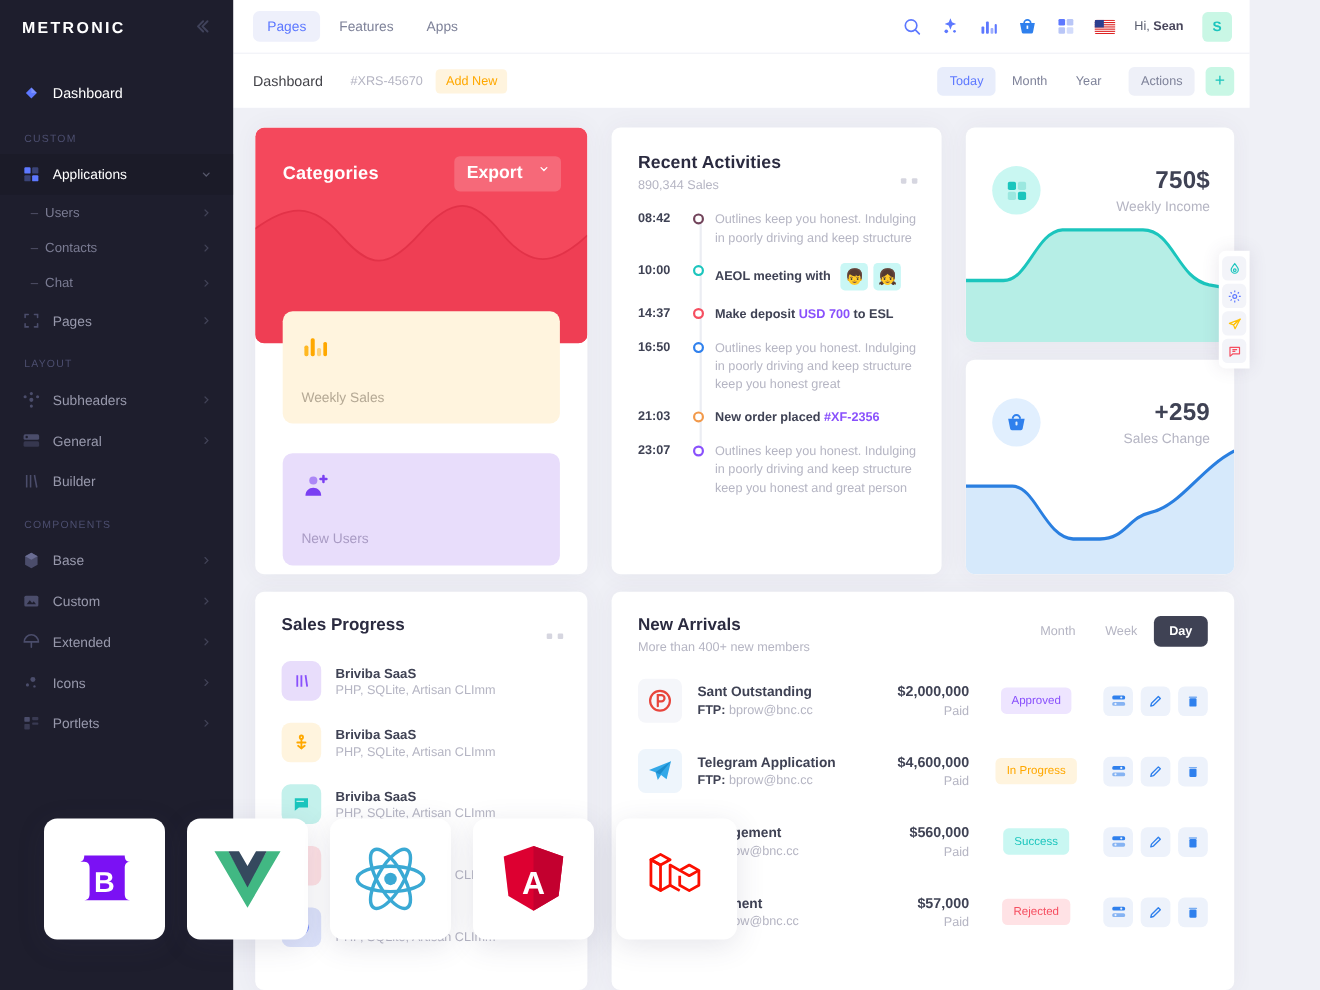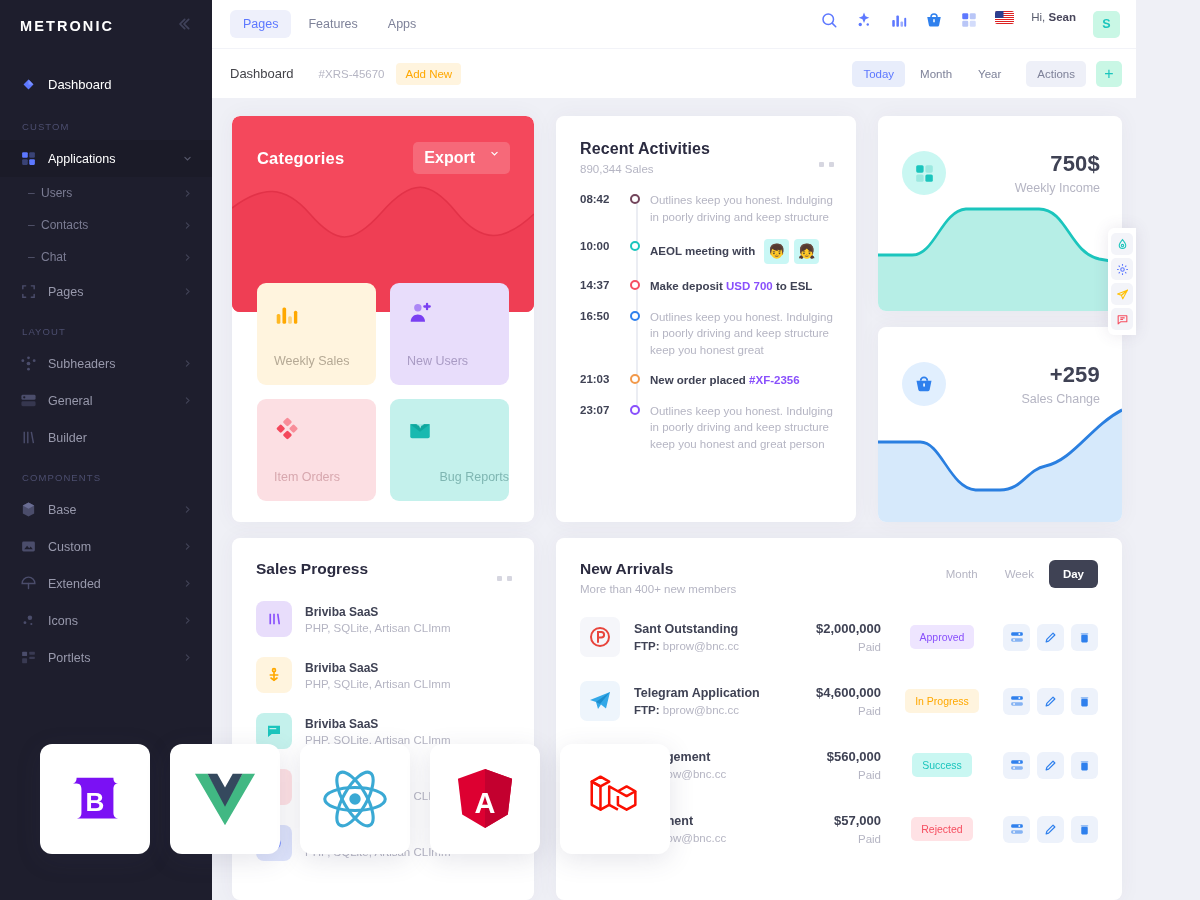--- a/index.html
+++ b/index.html
@@ -55,21 +55,21 @@
     height: 48px; background: #fff; display: flex; align-items: center;
     padding: 0 16px 0 18px; flex: 0 0 48px;
   }
   .tabs { display: flex; gap: 4px; }
   .tab {
     font-size: 12.5px; color: #7E8299; padding: 7px 13px;
     border-radius: 6px; font-weight: 500;
   }
   .tab.active { background: #EEF0FB; color: #5D78FF; }
   .topbar-right {
-    margin-left: auto; display: flex; align-items: flex-start; gap: 17px;
+    margin-left: auto; display: flex; align-items: center; gap: 17px;
   }
   .tb-ic { width: 18px; height: 18px; display: block; }
   .flag { width: 19px; height: 13px; border-radius: 2px; overflow: hidden; display:block;}
   .hi-user { font-size: 11.5px; color: #595D6E; white-space: nowrap; }
   .hi-user b { font-weight: 700; color: #48465B; }
   .avatar {
     width: 27px; height: 27px; border-radius: 5px; background: #C9F7E5;
     color: #1BC5BD; font-size: 12.5px; font-weight: 600;
     display: flex; align-items: center; justify-content: center;
   }
@@ -120,30 +120,30 @@
     justify-content: space-between; padding: 26px 24px 0 25px;
   }
   .cat-title { color: #fff; font-size: 16.5px; font-weight: 700; letter-spacing: .2px;}
   .export-btn {
     background: rgba(255,255,255,.18); color: #fff; font-size: 16px;
     font-weight: 600; padding: 7px 11px; border-radius: 5px;
     display: flex; align-items: flex-start; gap: 15px;
   }
   .tiles {
     position: absolute; z-index: 4; left: 25px; right: 25px; top: 167px;
-    display: grid; grid-template-columns: 1fr 1fr; gap: 14px;
+    display: grid; grid-template-columns: 1fr; gap: 14px;
   }
   .tile {
     height: 102px; border-radius: 9px; padding: 17px 0 0 17px;
     display: flex; flex-direction: column; justify-content: space-between;
   }
   .tile-lbl { font-size: 12.5px; font-weight: 500; padding-bottom: 17px; }
   .tile-ic { width: 26px; height: 26px; display: block; }
   .t-yellow { background: #FFF4DE; }  .t-yellow .tile-lbl { color: #B5A995; }
-  .t-purple { background: #E8DDFB; }  .t-purple .tile-lbl { color: #A99BC4; }
+  .t-purple { background: #E8DDFB; margin-top: 13px; }  .t-purple .tile-lbl { color: #A99BC4; }
   .t-pink   { background: #FCDFE3; }  .t-pink .tile-lbl   { color: #D7A7AE; }
   .t-teal   { background: #C4F1EC; text-align: right; }  .t-teal .tile-lbl   { color: #7FB6B2; }
 
   
   .act-card { width: 300px; flex: 0 0 300px; padding: 24px 22px 0 24px; position: relative;}
   .ra-title { font-size: 16px; font-weight: 700; color: #2B2B40; letter-spacing: .1px;}
   .ra-sub { font-size: 11.5px; color: #B5B5C3; margin-top: 5px; }
   .dots { position: absolute; right: 22px; top: 46px; display: flex; gap: 5px; }
   .dots i { width: 5px; height: 5px; border-radius: 1px; background: #D6D6E0; display: block; }
   .timeline { margin-top: 17px; position: relative; }

